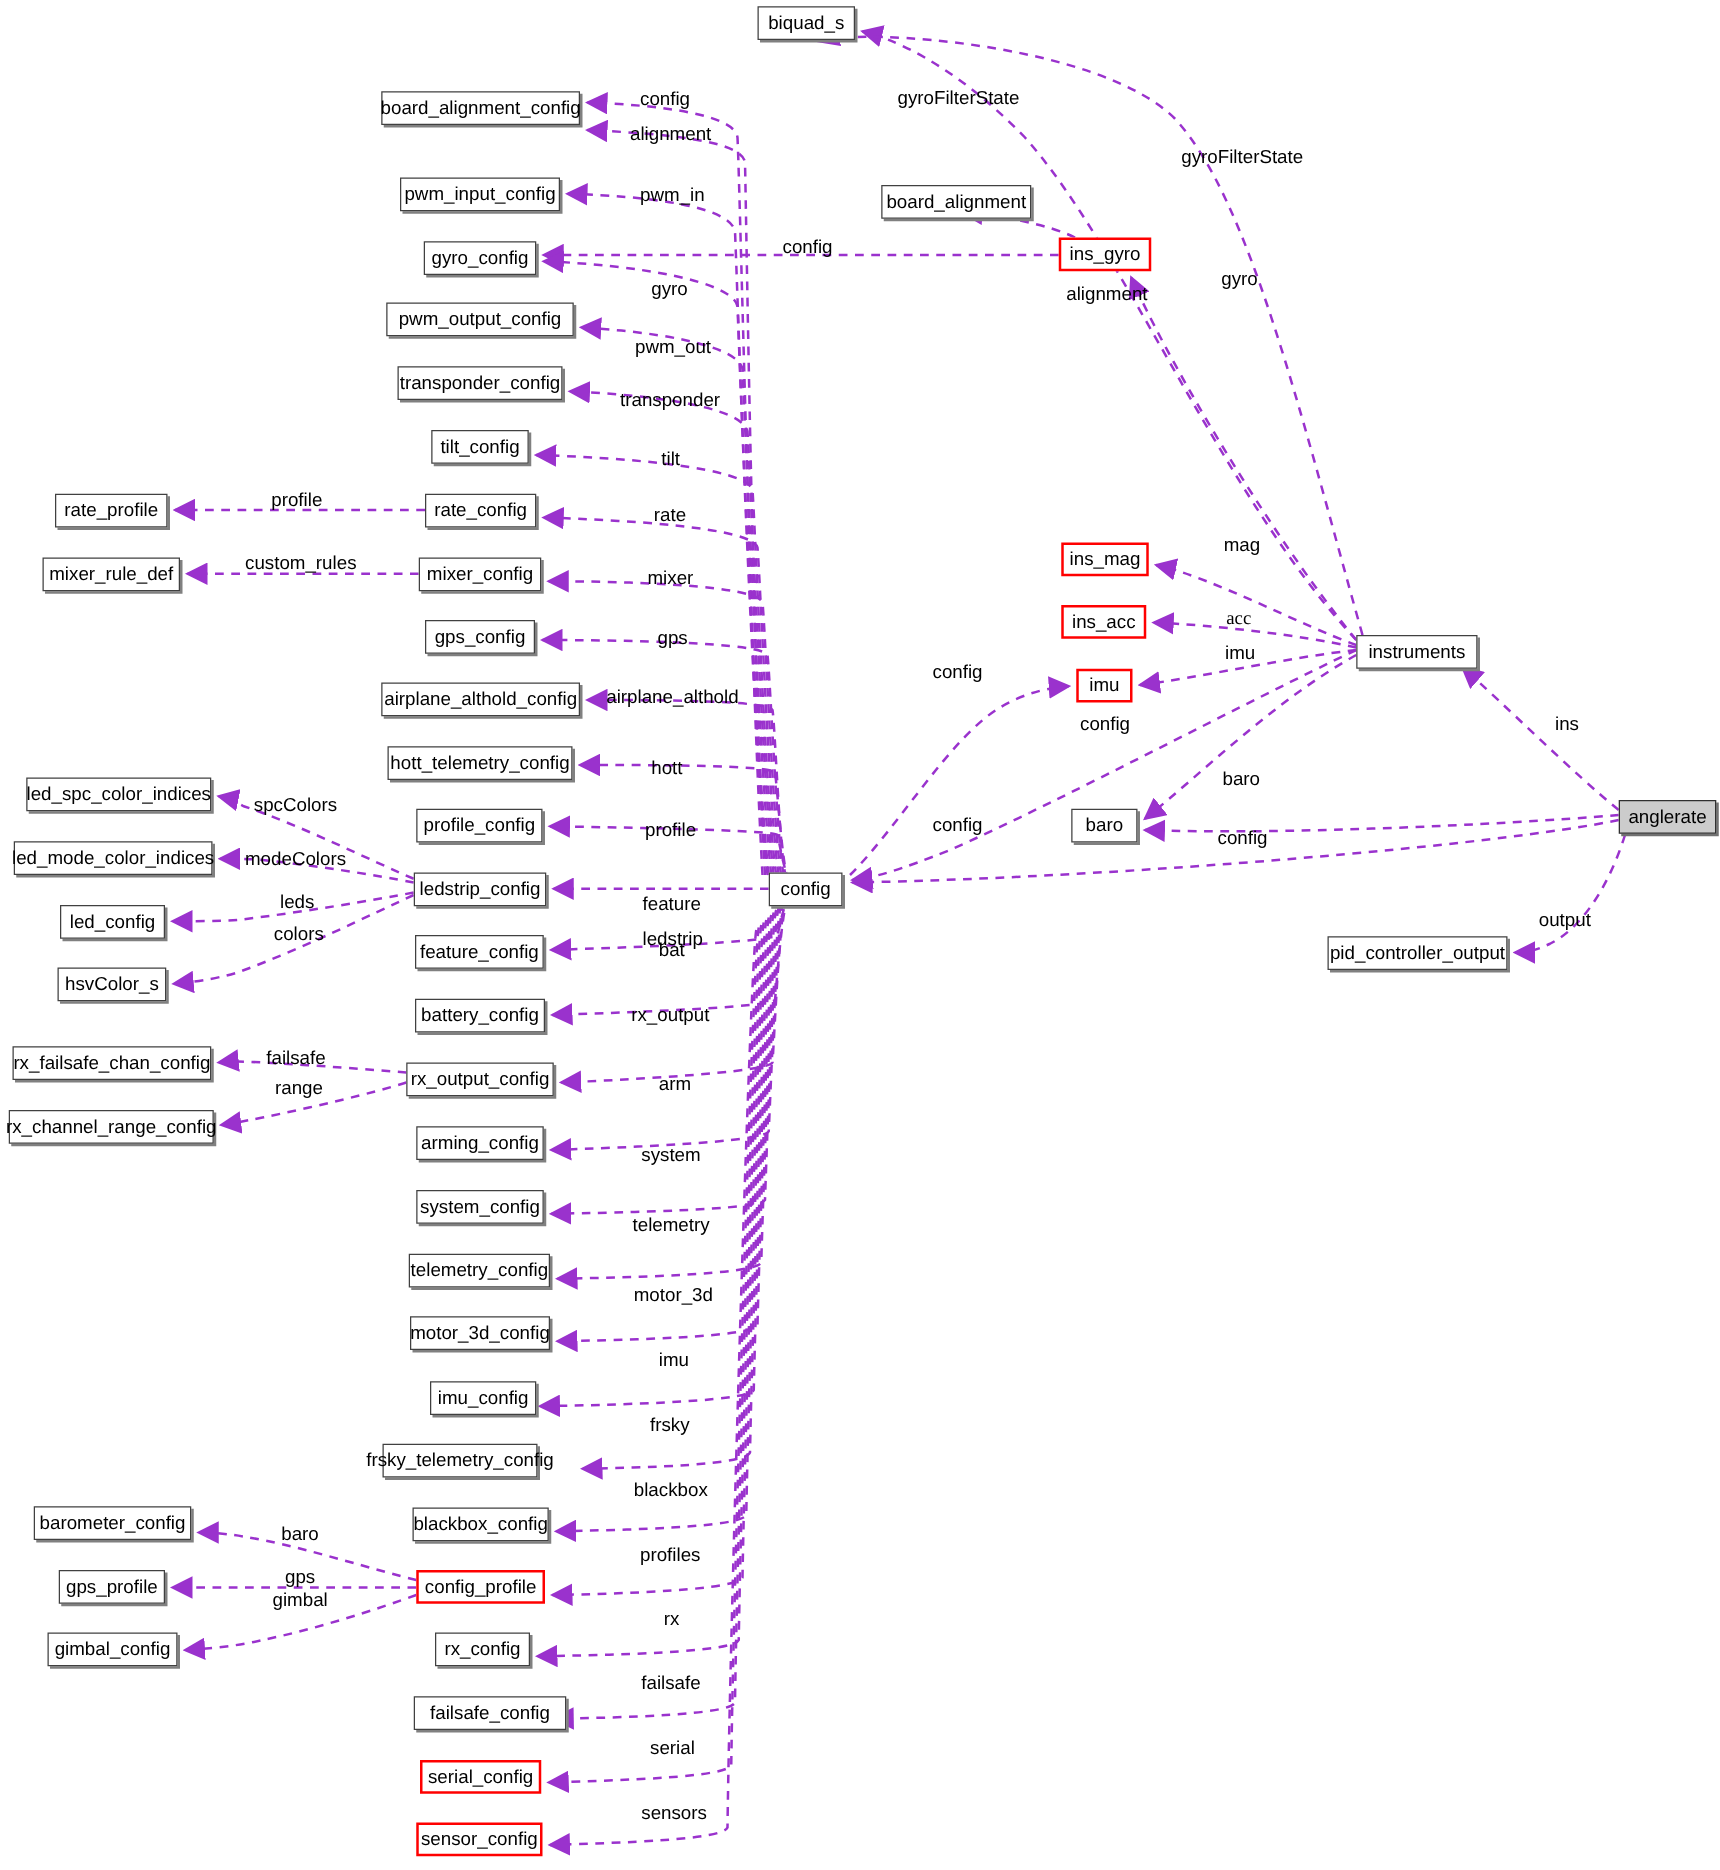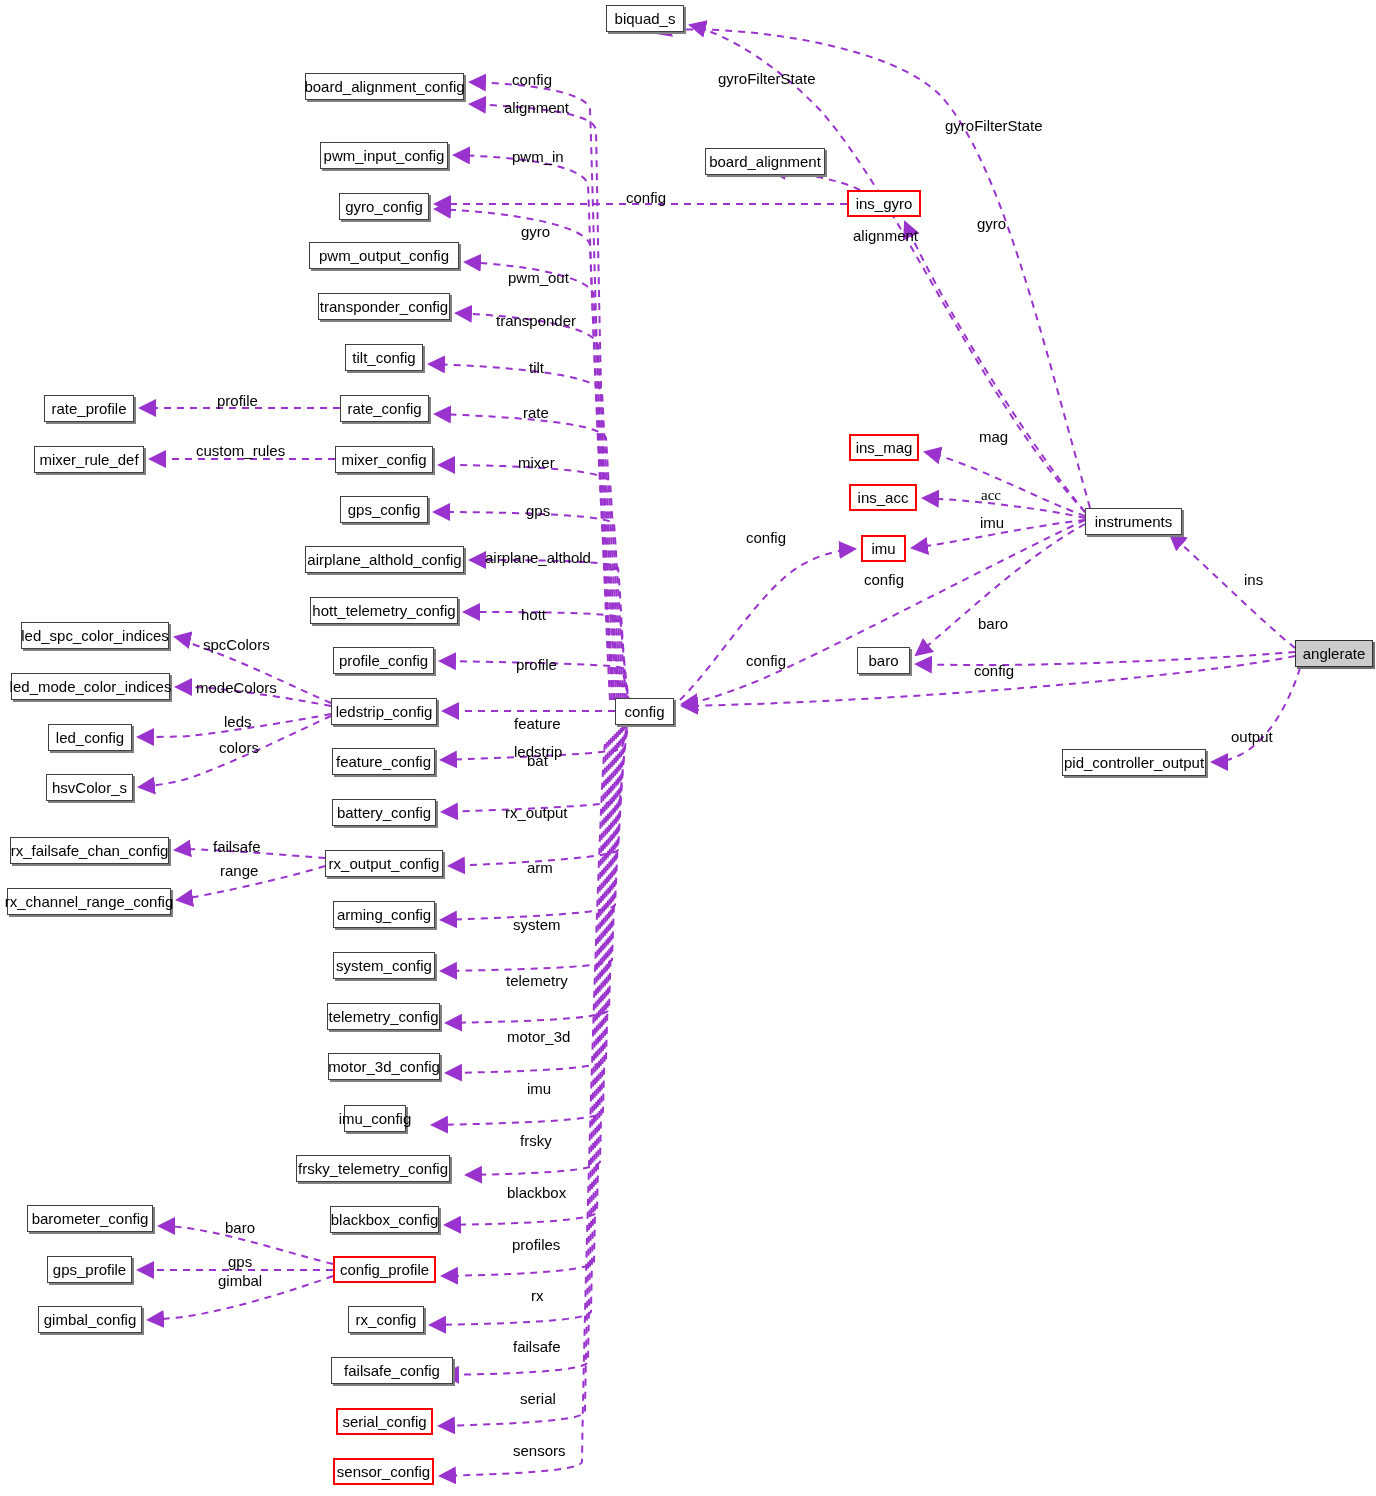--- a/index.html
+++ b/index.html
@@ -141,22 +141,22 @@
       <div class="node" style="left: 1062px; top: 749px; width: 144px;">pid_controller_output</div>
       <div class="node" style="left: 46px; top: 774px; width: 87px;">hsvColor_s</div>
       <div class="node" style="left: 332px; top: 799px; width: 104px;">battery_config</div>
       <div class="node" style="left: 10px; top: 837px; width: 159px;">rx_failsafe_chan_config</div>
       <div class="node" style="left: 325px; top: 850px; width: 118px;">rx_output_config</div>
       <div class="node" style="left: 7px; top: 888px; width: 164px;">rx_channel_range_config</div>
       <div class="node" style="left: 333px; top: 901px; width: 102px;">arming_config</div>
       <div class="node" style="left: 333px; top: 952px; width: 102px;">system_config</div>
       <div class="node" style="left: 327px; top: 1003px; width: 113px;">telemetry_config</div>
       <div class="node" style="left: 328px; top: 1053px; width: 112px;">motor_3d_config</div>
-      <div class="node" style="left: 344px; top: 1105px; width: 62px; text-align: right;">imu_config</div>
-      <div class="node" style="left: 296px; top: 1155px; width: 154px;">frsky_telemetry_config</div>
+      <div class="node" style="left: 344px; top: 1105px; width: 85px; text-align: right;">imu_config</div>
+      <div class="node" style="left: 306px; top: 1155px; width: 124px;">frsky_telemetry_config</div>
       <div class="node" style="left: 27px; top: 1205px; width: 126px;">barometer_config</div>
       <div class="node" style="left: 330px; top: 1206px; width: 109px;">blackbox_config</div>
       <div class="node" style="left: 47px; top: 1256px; width: 85px;">gps_profile</div>
       <div class="node red" style="left: 333px; top: 1256px; width: 103px;">config_profile</div>
       <div class="node" style="left: 38px; top: 1306px; width: 104px;">gimbal_config</div>
       <div class="node" style="left: 348px; top: 1306px; width: 76px;">rx_config</div>
       <div class="node" style="left: 331px; top: 1357px; width: 122px;">failsafe_config</div>
       <div class="node red" style="left: 336px; top: 1408px; width: 97px;">serial_config</div>
       <div class="node red" style="left: 333px; top: 1458px; width: 101px;">sensor_config</div>
     </div>

